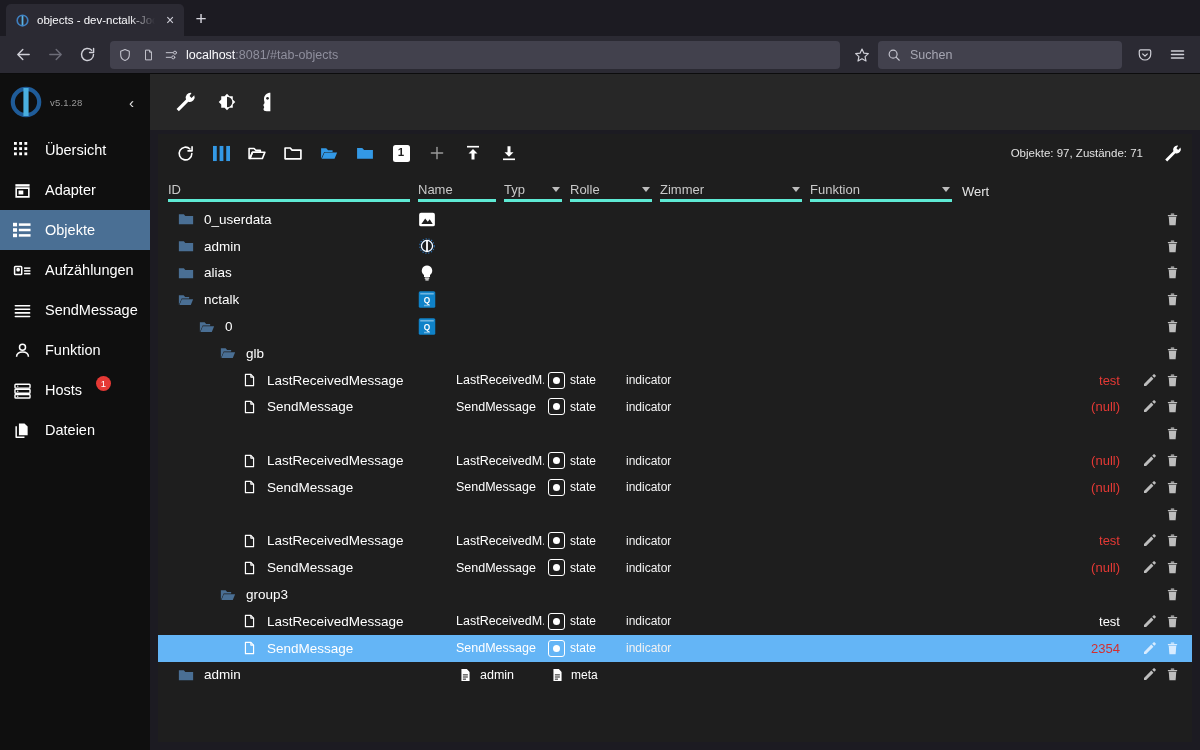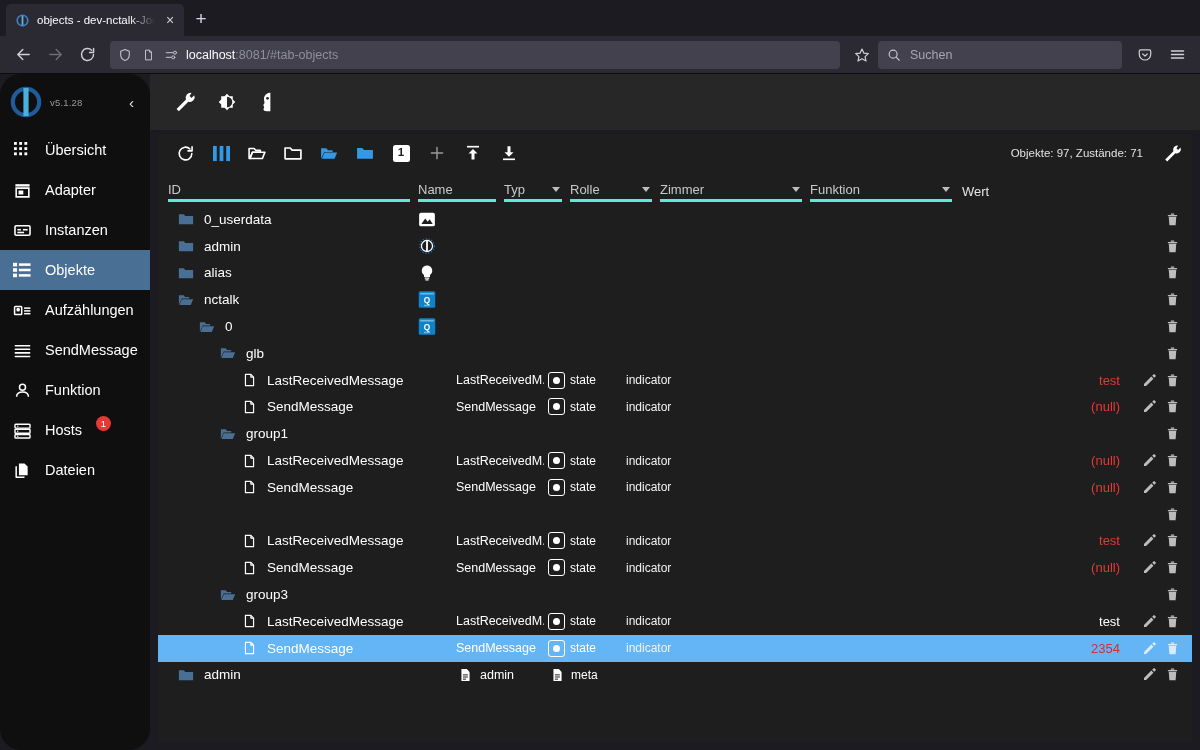--- a/index.html
+++ b/index.html
@@ -60,21 +60,21 @@
     display: flex; align-items: center; padding: 0 8px; gap: 8px; flex: 0 0 244px;
   }
   .search-ph { font-size: 12.5px; color: #a6a6b2; }
   .navbar-right { display: flex; align-items: center; gap: 2px; margin-left: 6px; }
 
   
   .app { flex: 1 1 auto; display: flex; background: #1c1b22; min-height: 0; }
 
   
   .sidebar {
-    width: 150px; flex: 0 0 150px; background: #0f0f0f; display: flex; flex-direction: column; border-radius: 21px;
+    width: 150px; flex: 0 0 150px; background: #0f0f0f; display: flex; flex-direction: column;
   }
   .brand { height: 56px; display: flex; align-items: center; padding: 0 8px; gap: 6px; }
   .logo { width: 36px; height: 36px; flex: 0 0 36px; }
   .version { font-size: 9.5px; color: #9a9a9a; letter-spacing: .2px; }
   .collapse { margin-left: auto; color: #e6e6e6; font-size: 15px; padding-right: 8px; line-height: 1; }
 
   .navitem {
     height: 40px; display: flex; align-items: center; gap: 13px; padding: 0 12px;
     color: #ffffff; font-size: 14.5px; position: relative;
   }
@@ -291,31 +291,20 @@
         <span class="ni-ico">
           <svg width="19" height="19" viewBox="0 0 24 24" fill="currentColor">
               <path d="M3 4h18v3H3z"></path>
               <path d="M4 9h16v11H4z" fill="none" stroke="currentColor" stroke-width="2"></path>
               <rect x="7" y="12" width="6" height="5"></rect>
             </svg>
         </span>
         <span>Adapter</span>
       </div>
 
-      <div class="navitem">
-        <span class="ni-ico">
-          <svg width="19" height="19" viewBox="0 0 24 24" fill="none" stroke="currentColor" stroke-width="2">
-              <rect x="2.5" y="6" width="19" height="12" rx="1.5"></rect>
-              <line x1="5.5" y1="11" x2="10" y2="11" stroke-width="2"></line>
-              <line x1="12.5" y1="11" x2="18.5" y2="11" stroke-width="2"></line>
-              <line x1="5.5" y1="14.5" x2="14" y2="14.5" stroke-width="2"></line>
-            </svg>
-        </span>
-        <span>Instanzen</span>
-      </div>
 
       <div class="navitem active">
         <span class="ni-ico">
           <svg width="18" height="18" viewBox="0 0 20 20" fill="currentColor">
               <rect x="0" y="2" width="4.5" height="4"></rect>
               <rect x="6.5" y="2.6" width="13" height="2.8"></rect>
               <rect x="0" y="8" width="4.5" height="4"></rect>
               <rect x="6.5" y="8.6" width="13" height="2.8"></rect>
               <rect x="0" y="14" width="4.5" height="4"></rect>
               <rect x="6.5" y="14.6" width="13" height="2.8"></rect>
@@ -784,30 +773,20 @@
                   <span class="act">
                     <svg width="15" height="15" viewBox="0 0 24 24" fill="currentColor">
                       <path d="M6 7.5h12l-1 13.5H7z"></path>
                       <rect x="4.5" y="4.6" width="15" height="2.1" rx="0.6"></rect>
                       <rect x="9.2" y="2.2" width="5.6" height="2.2" rx="0.6"></rect>
                     </svg>
                   </span>
                 </div>
               </div>
               <div class="row">
-                <div class="c-id">
-                  <span class="indent" style="width: 42px;"></span>
-                  <span class="ic">
-                    <svg width="18" height="18" viewBox="0 0 24 24" fill="#4a6f94">
-                      <path d="M2.5 18.5V5.5h6.3l2.1 2.4h5.3v2.2H6.2z"></path>
-                      <path d="M6.4 10.9h15.1l-3.1 7.6H3.3z"></path>
-                    </svg>
-                  </span>
-                  <span class="nm">group1</span>
-                </div>
                 <div class="c-typeicon"></div>
                 <div class="c-name"></div>
                 <div class="c-typ"></div>
                 <div class="c-role"></div>
                 <div class="c-rest"></div>
                 <div class="c-val"></div>
                 <div class="acts">
                   <span style="width: 15px;"></span>
                   <span class="act">
                     <svg width="15" height="15" viewBox="0 0 24 24" fill="currentColor">

